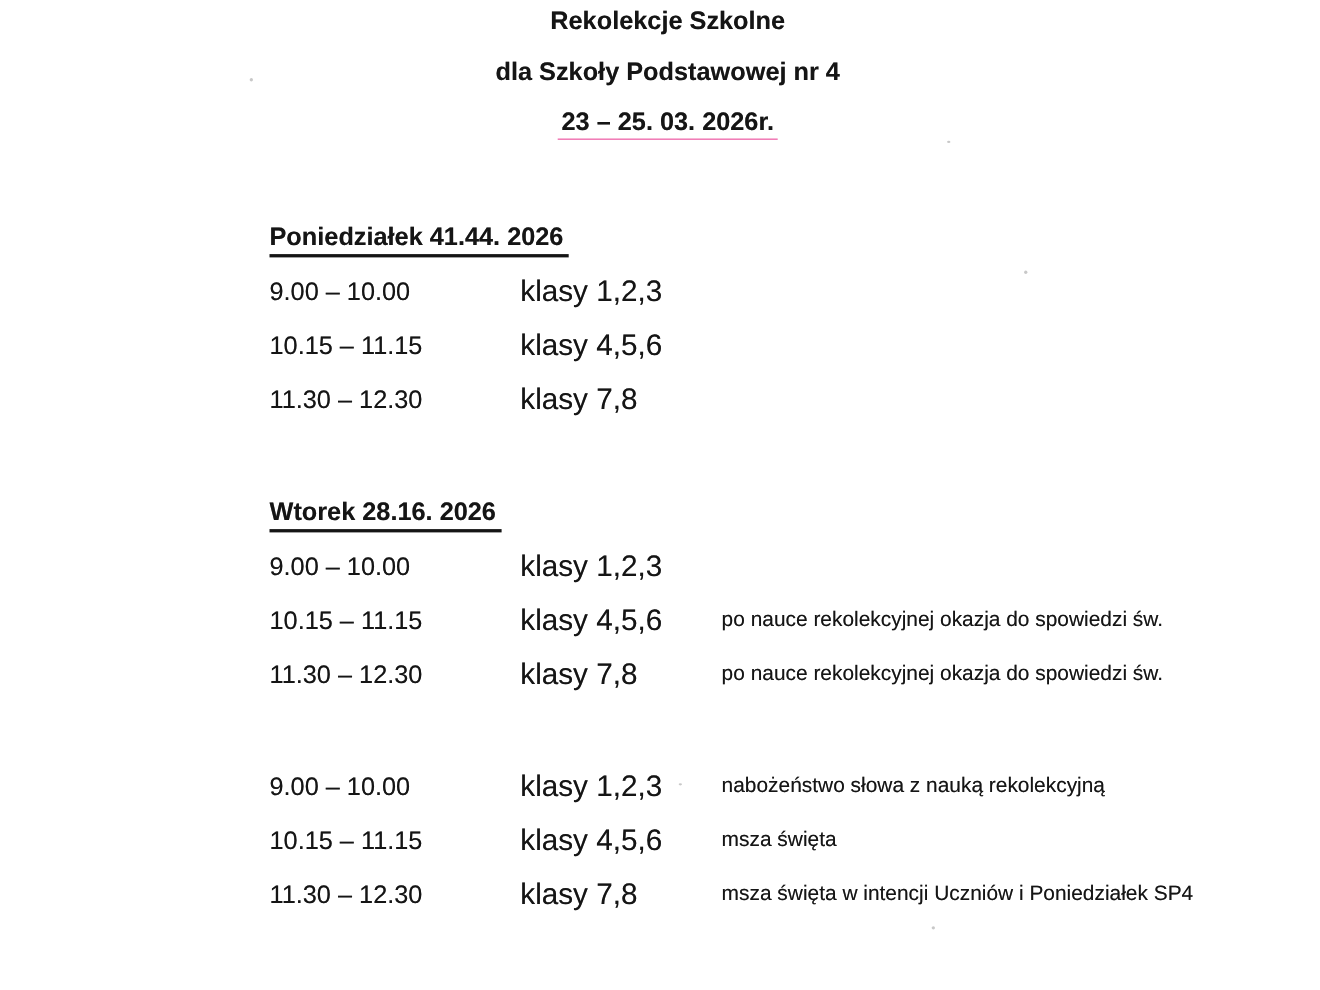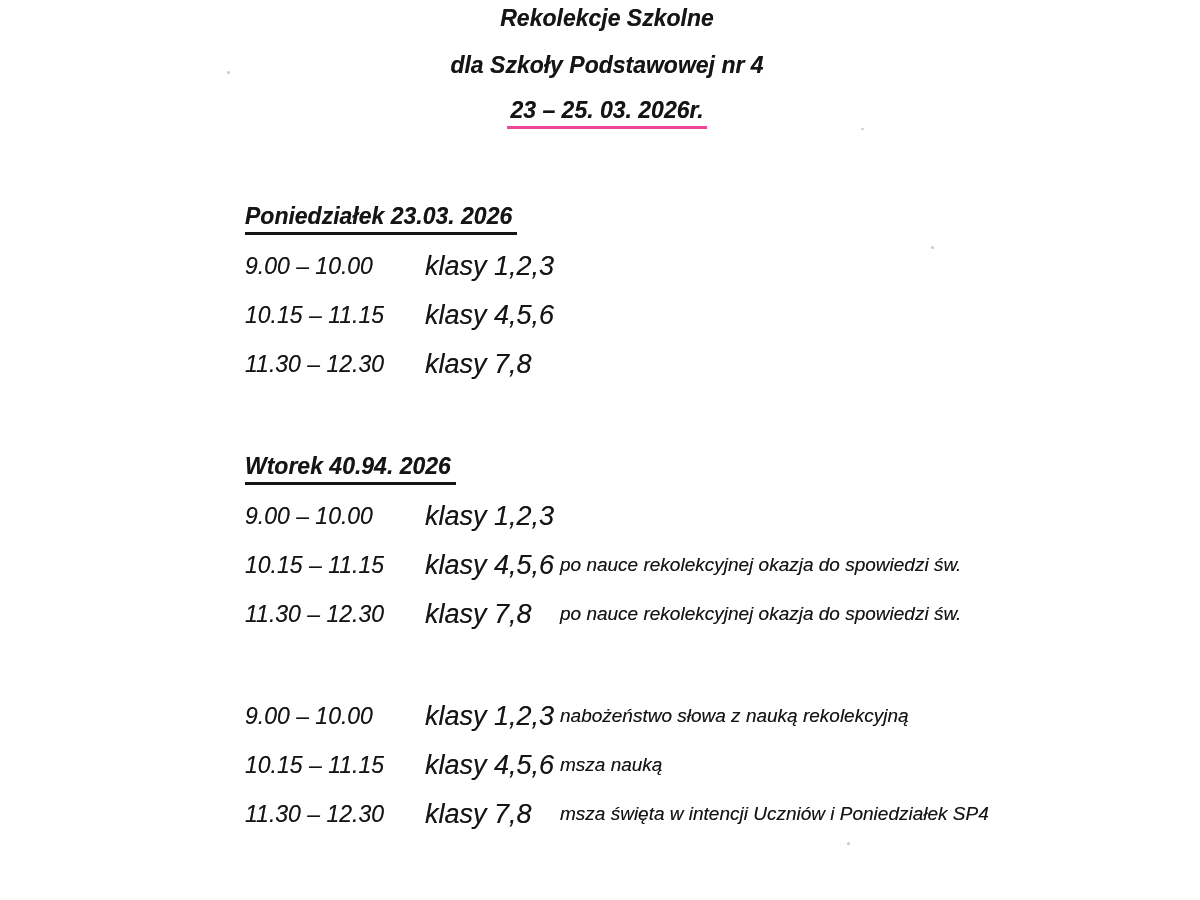--- a/index.html
+++ b/index.html
@@ -14,42 +14,41 @@
     overflow: hidden;
     font-family: "Liberation Sans", sans-serif;
     color: #151515;
   }
   .page {
     width: 1200px;
     height: 900px;
     position: relative;
     
     text-shadow: 0 0 0.5px rgba(20,20,20,0.55);
-    font-style: italic;
   }
 
   
   .doc-header {
     padding-top: 4px;
     width: 1214px; 
     text-align: center;
   }
   .doc-title,
   .doc-subtitle {
     font-size: 23px;
     font-weight: 700;
     line-height: 28px;
   }
   .doc-subtitle { margin-top: 19px; }
   .doc-dateline { margin-top: 17px; line-height: 28px; }
   .doc-daterange {
     display: inline-block;
     font-size: 23px;
     font-weight: 700;
-    border-bottom: 3px solid #ec4899;
+    border-bottom: 1px solid #ec4899;
     padding: 0 3px 2px 3px;
   }
 
   
   .schedule { margin-left: 245px; }
   .day { margin-top: 74px; }
   .day:first-child { margin-top: 73px; }
   .day-heading {
     margin: 0;
     font-size: 23px;
@@ -59,20 +58,21 @@
   .day-heading .heading-text {
     display: inline-block;
     border-bottom: 3px solid #151515;
     padding: 0 5px 2px 0;
   }
   .row {
     display: flex;
     align-items: flex-start;
     line-height: 28px;
     margin-top: 21px;
+    gap: 48px;
   }
   .day-heading + .row { margin-top: 17px; }
   .time {
     width: 180px;
     font-size: 23px;
     flex: 0 0 auto;
   }
   .classes {
     width: 135px;
     font-size: 27px;
@@ -107,42 +107,42 @@
     <div class="doc-subtitle">dla Szkoły Podstawowej nr 4</div>
     <div class="doc-dateline">
       <span class="doc-daterange">23 – 25. 03. 2026r.</span>
     </div>
   </header>
 
   <main class="schedule">
 
     <section class="day">
       <h2 class="day-heading">
-        <span class="heading-text">Poniedziałek 23.03. 2026</span>
+        <span class="heading-text">Poniedziałek 41.44. 2026</span>
       </h2>
       <div class="row">
         <span class="time">9.00 – 10.00</span>
         <span class="classes">klasy 1,2,3</span>
         <span class="note"></span>
       </div>
       <div class="row">
         <span class="time">10.15 – 11.15</span>
         <span class="classes">klasy 4,5,6</span>
         <span class="note"></span>
       </div>
       <div class="row">
         <span class="time">11.30 – 12.30</span>
         <span class="classes">klasy 7,8</span>
         <span class="note"></span>
       </div>
     </section>
 
     <section class="day">
       <h2 class="day-heading">
-        <span class="heading-text">Wtorek 40.94. 2026</span>
+        <span class="heading-text">Wtorek 28.16. 2026</span>
       </h2>
       <div class="row">
         <span class="time">9.00 – 10.00</span>
         <span class="classes">klasy 1,2,3</span>
         <span class="note"></span>
       </div>
       <div class="row">
         <span class="time">10.15 – 11.15</span>
         <span class="classes">klasy 4,5,6</span>
         <span class="note">po nauce rekolekcyjnej okazja do spowiedzi św.</span>
@@ -156,21 +156,21 @@
 
     <section class="day">
       <div class="row">
         <span class="time">9.00 – 10.00</span>
         <span class="classes">klasy 1,2,3</span>
         <span class="note">nabożeństwo słowa z nauką rekolekcyjną</span>
       </div>
       <div class="row">
         <span class="time">10.15 – 11.15</span>
         <span class="classes">klasy 4,5,6</span>
-        <span class="note">msza nauką</span>
+        <span class="note">msza święta</span>
       </div>
       <div class="row">
         <span class="time">11.30 – 12.30</span>
         <span class="classes">klasy 7,8</span>
         <span class="note">msza święta w intencji Uczniów i Poniedziałek SP4</span>
       </div>
     </section>
 
   </main>
 

